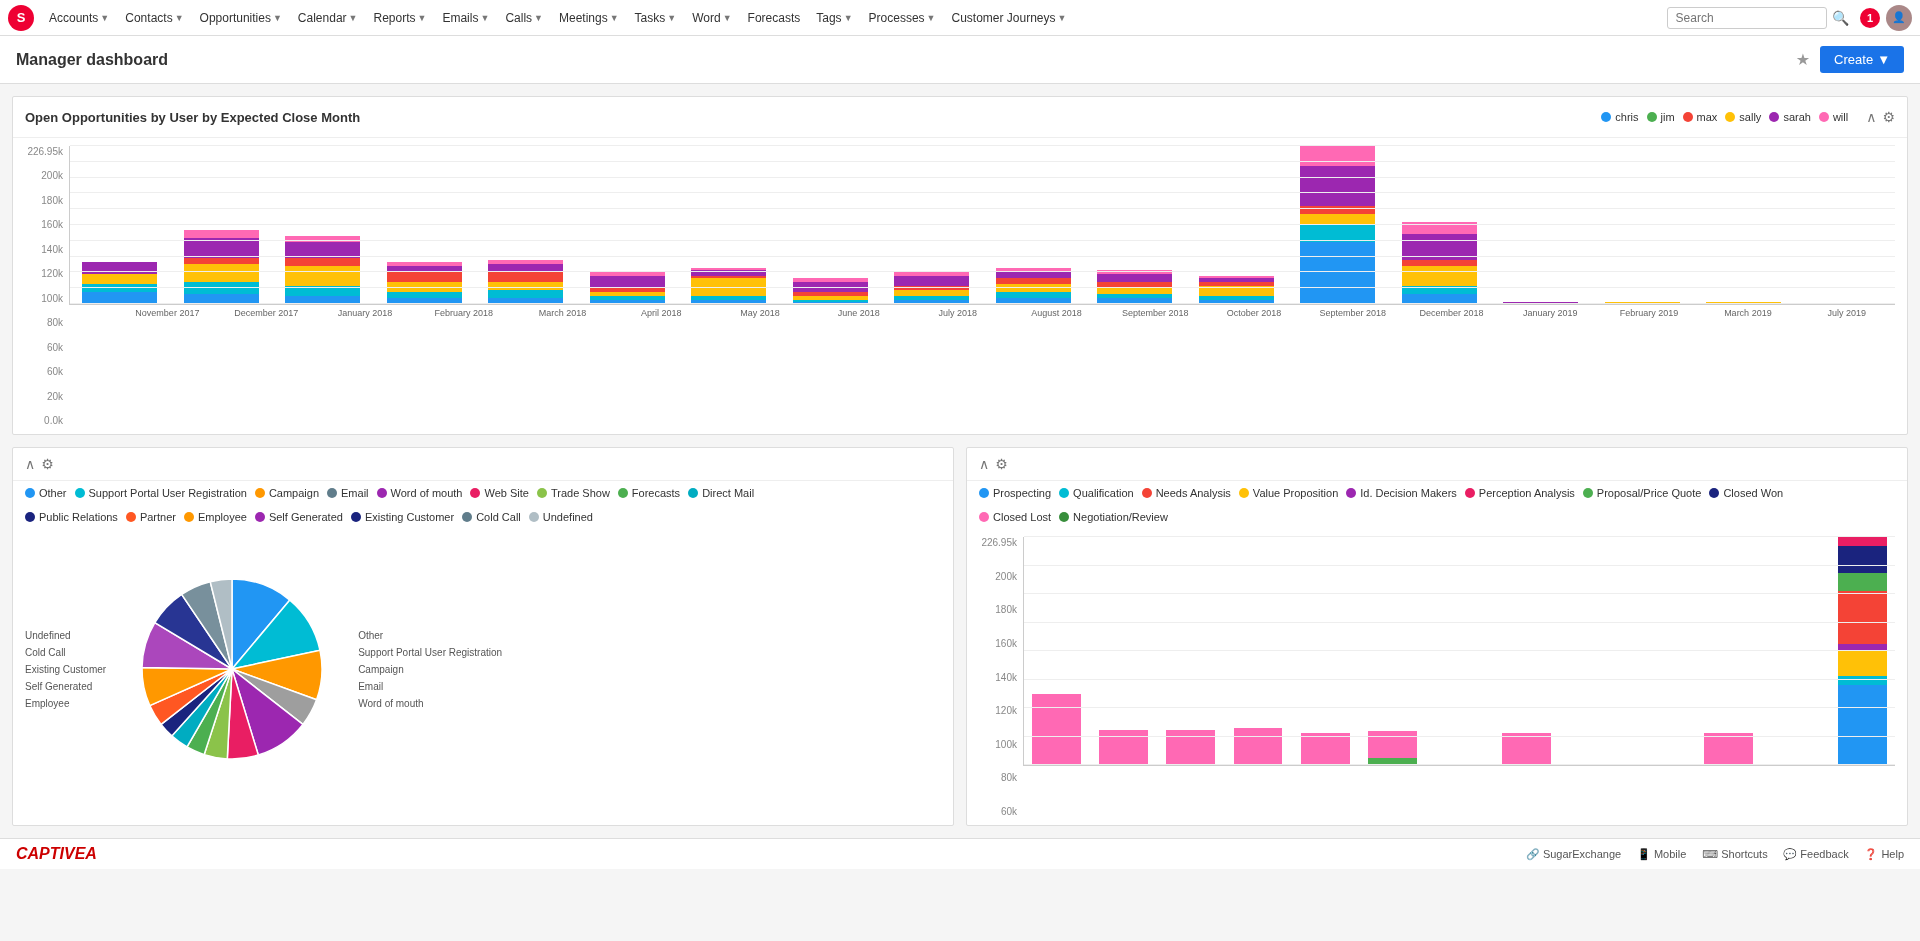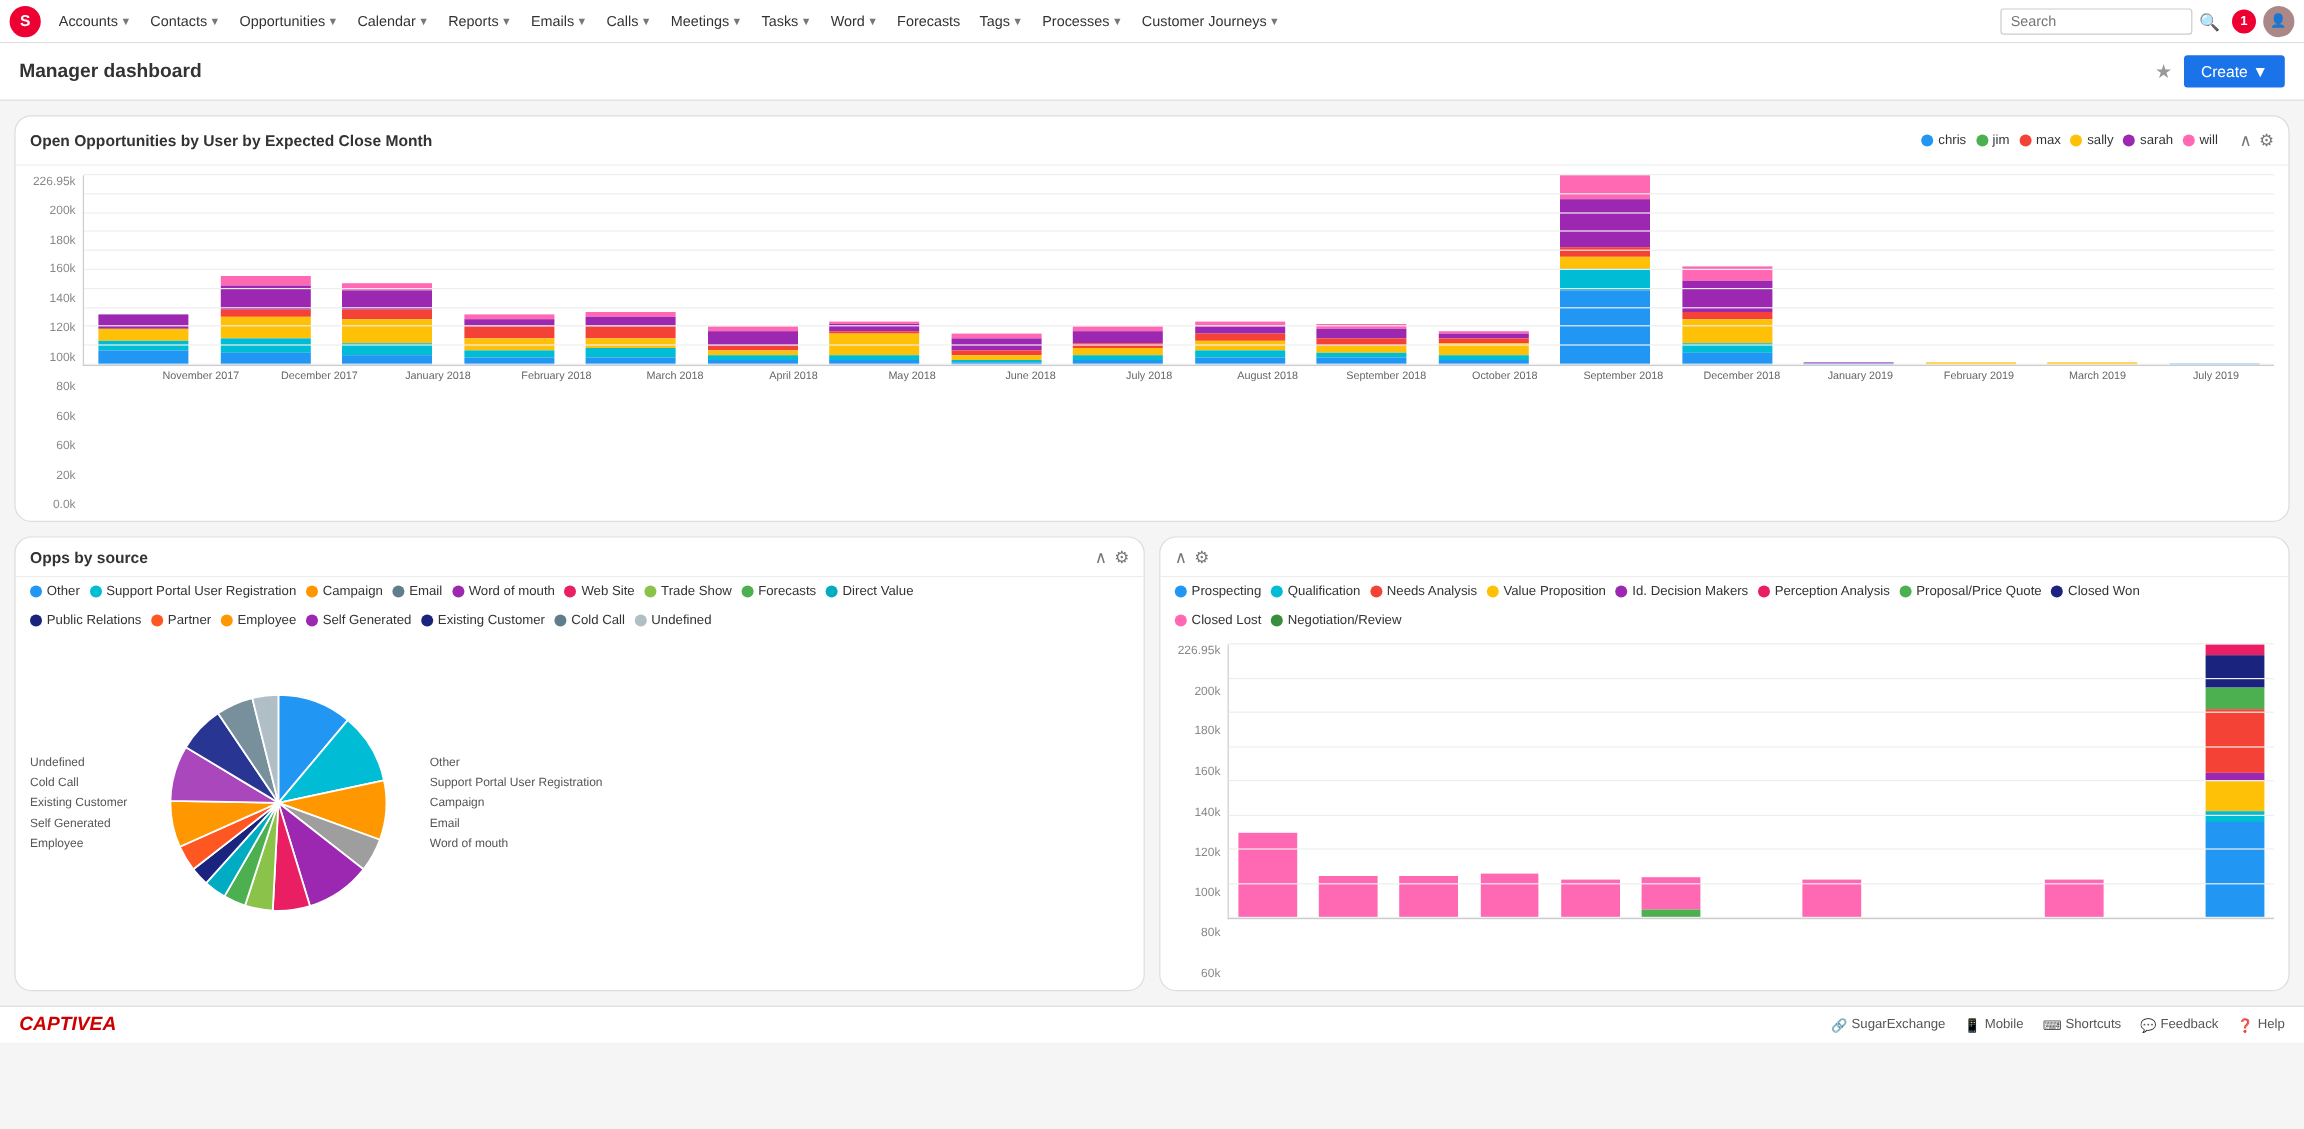--- a/index.html
+++ b/index.html
@@ -61,21 +61,21 @@
       border-radius: 3px; padding: 6px 14px; font-size: 13px;
       cursor: pointer; display: flex; align-items: center; gap: 4px;
     }
 
     
     .dashboard { padding: 12px; display: flex; flex-direction: column; gap: 12px; }
 
     .panel {
       background: #fff;
       border: 1px solid #ddd;
-      border-radius: 14px;
+      border-radius: 2px;
     }
     .panel-header {
       display: flex; align-items: center;
       padding: 8px 12px;
       border-bottom: 1px solid #eee;
     }
     .panel-title { font-size: 13px; font-weight: bold; color: #333; flex: 1; }
     .panel-controls { display: flex; gap: 6px; }
     .panel-ctrl-btn { background: none; border: none; cursor: pointer; color: #777; font-size: 14px; }
 
@@ -560,21 +560,20 @@
             </div>
         </div>
       </div>
     </div>
   </div>
 
   <div class="bottom-row">
 
     <div class="panel">
       <div class="panel-header">
-        <span class="panel-title">Opps by source</span>
         <div class="panel-controls">
           <button class="panel-ctrl-btn">∧</button>
           <button class="panel-ctrl-btn">⚙</button>
         </div>
       </div>
       <div class="legend" id="opps-legend-r1">
           <div class="legend-item">
             <span class="legend-dot" style="background:#2196F3"></span>
             <span>Other</span>
           </div>
@@ -601,21 +600,21 @@
           <div class="legend-item">
             <span class="legend-dot" style="background:#8BC34A"></span>
             <span>Trade Show</span>
           </div>
           <div class="legend-item">
             <span class="legend-dot" style="background:#4CAF50"></span>
             <span>Forecasts</span>
           </div>
           <div class="legend-item">
             <span class="legend-dot" style="background:#00ACC1"></span>
-            <span>Direct Value</span>
+            <span>Direct Mail</span>
           </div>
         </div>
       <div class="legend" id="opps-legend-r2">
           <div class="legend-item">
             <span class="legend-dot" style="background:#1A237E"></span>
             <span>Public Relations</span>
           </div>
           <div class="legend-item">
             <span class="legend-dot" style="background:#FF5722"></span>
             <span>Partner</span>

